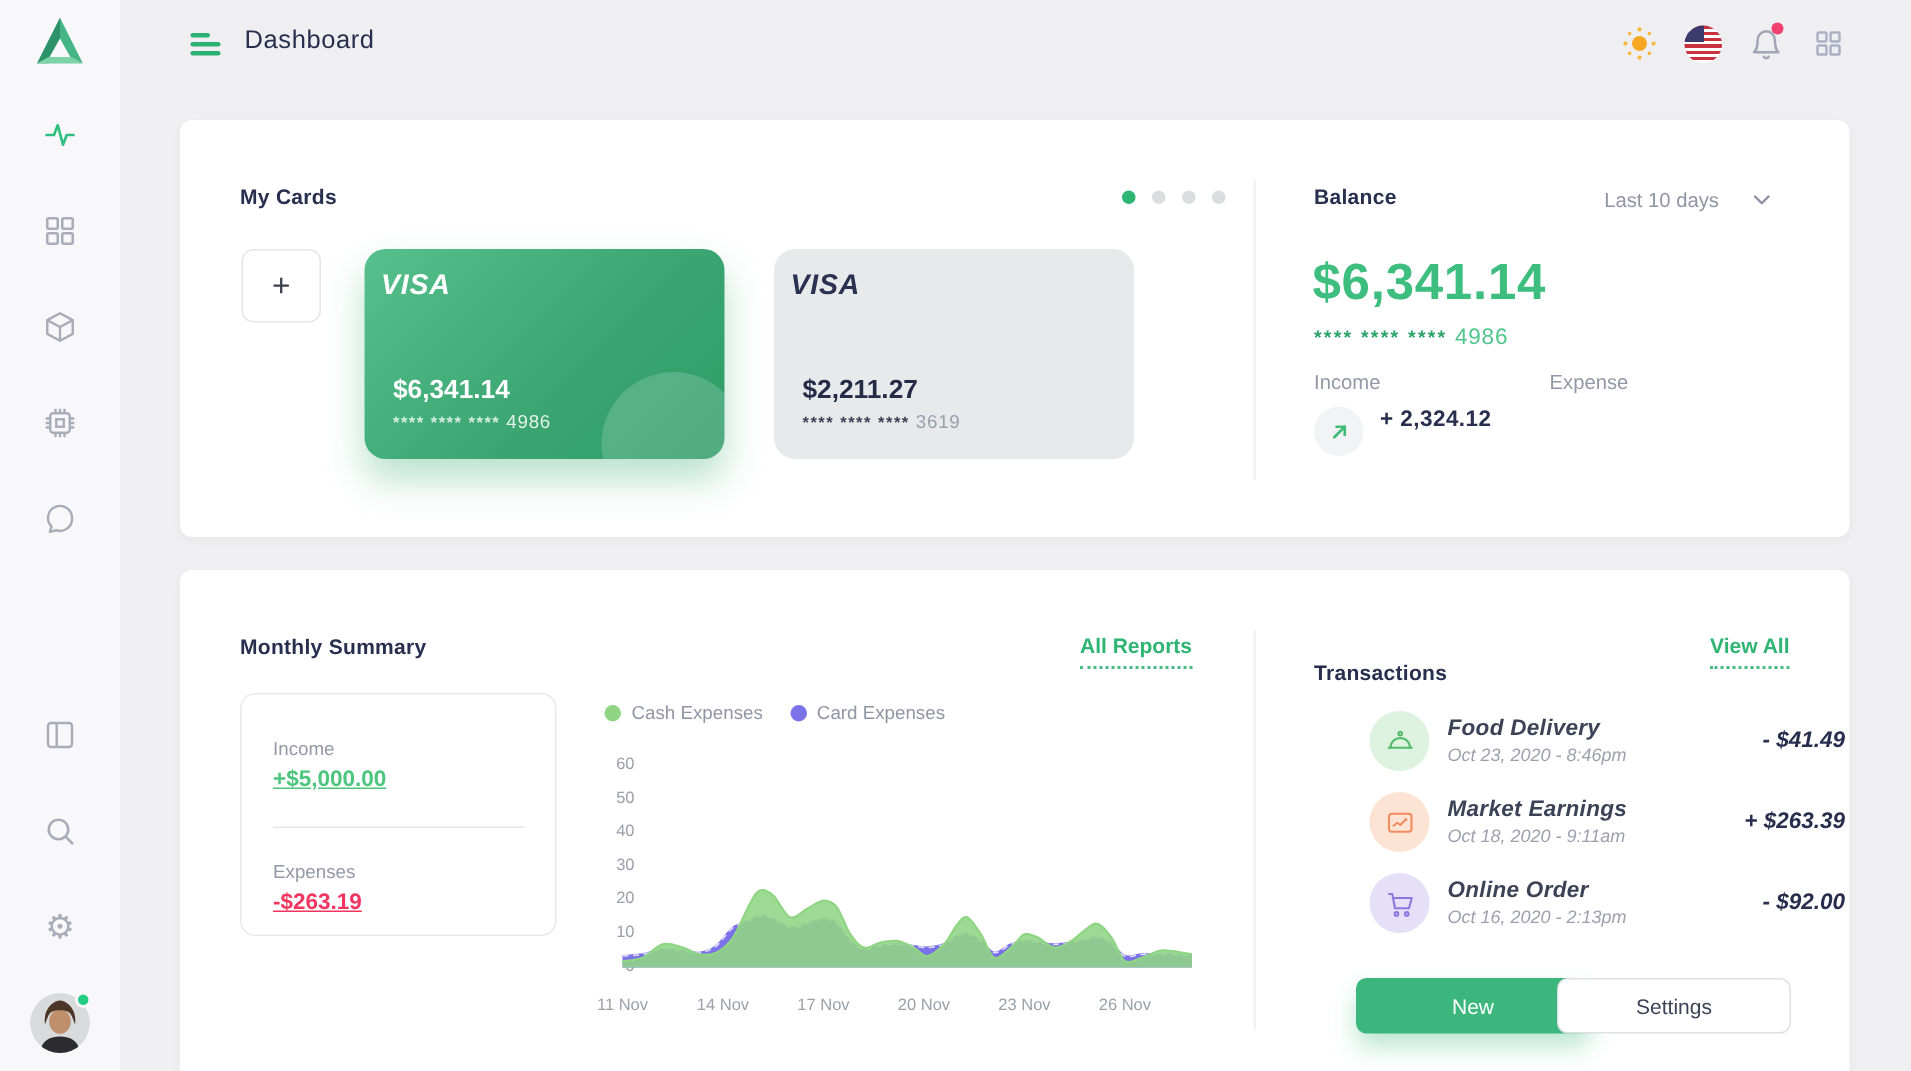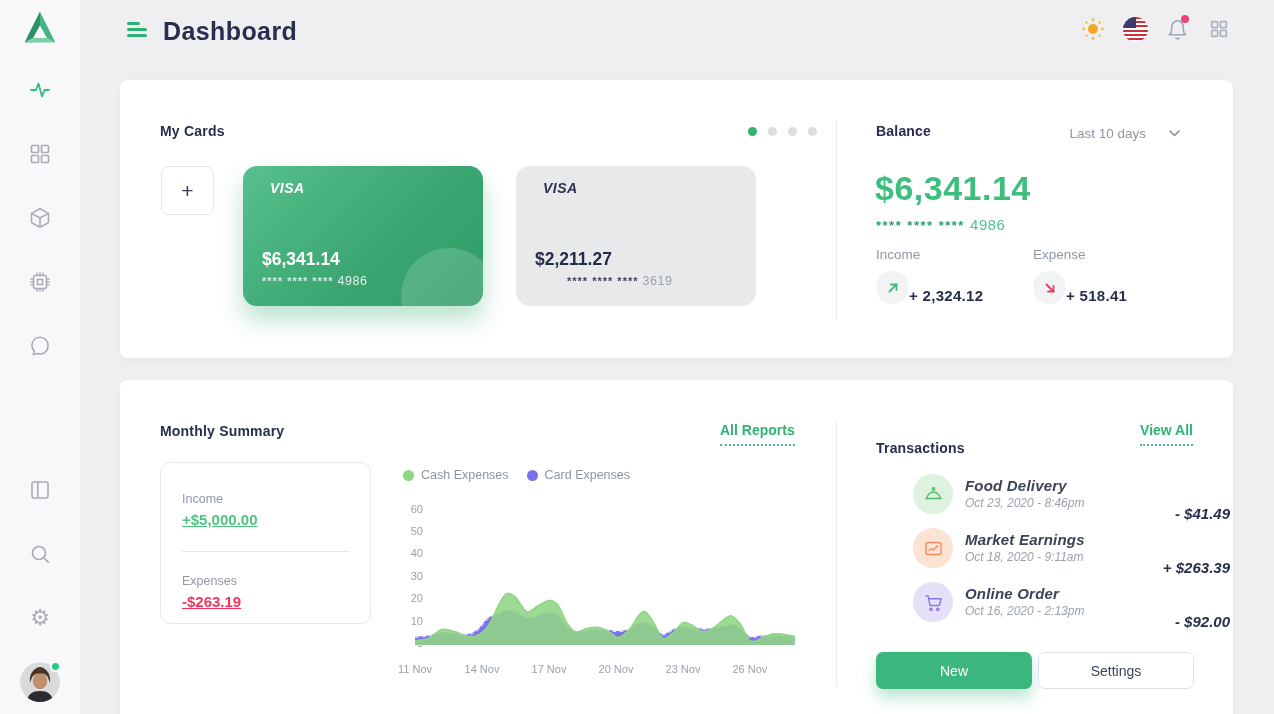--- a/index.html
+++ b/index.html
@@ -17,21 +17,21 @@
     background:#23ce83; border:2px solid #f8f8fa; }
   .gear-glyph { font-size:22px; line-height:24px; text-align:center; display:block; }
 
   
   .main { position:absolute; left:80px; top:0; right:0; bottom:0; }
   .hamburger { position:absolute; left:47px; top:22px; width:20px; height:16px; cursor:pointer; }
   .hamburger span { display:block; height:2.5px; border-radius:2px; background:#2bb273; margin-bottom:3.6px; }
   .hamburger span:nth-child(1){ width:13px; }
   .hamburger span:nth-child(2){ width:20px; }
   .hamburger span:nth-child(3){ width:20px; }
-  .page-title { position:absolute; left:83px; top:17px; font-size:25px; font-weight:700;
+  .page-title { position:absolute; left:83px; top:17px; font-size:17px; font-weight:400;
     color:#272e4e; letter-spacing:.4px; }
   .header-icons { position:absolute; top:16px; right:42px; display:flex; gap:16px; align-items:center; }
   .hicon { position:relative; width:26px; height:26px; cursor:pointer; display:flex; align-items:center; justify-content:center; }
   .flag { width:25px; height:25px; border-radius:50%; overflow:hidden; position:relative;
     background:repeating-linear-gradient(180deg,#c8313e 0 2.1px,#ffffff 2.1px 4.2px); }
   .flag .canton { position:absolute; left:0; top:0; width:13px; height:11px; background:#3c3b6e; }
   .bell-dot { position:absolute; right:1px; top:-1px; width:8px; height:8px; border-radius:50%; background:#f0406e; }
 
   
   .panel { position:absolute; left:40px; width:1113px; background:#ffffff; border-radius:8px;
@@ -47,43 +47,43 @@
   .dot.active { background:#2eb473; }
   .add-card { position:absolute; left:41px; top:86px; width:53px; height:49px; background:#fff;
     border:1px solid #e6e6e9; border-radius:8px; font-size:21px; color:#3a3f4e;
     display:flex; align-items:center; justify-content:center; cursor:pointer; }
   .card { position:absolute; top:86px; width:240px; height:140px; border-radius:14px; overflow:hidden; cursor:pointer; }
   .card-green { left:123px; background:linear-gradient(135deg,#57c08d 0%,#3aa571 60%,#2f9d66 100%);
     box-shadow:0 14px 24px rgba(76,178,125,.38); }
   .card-green::after { content:""; position:absolute; right:-14px; bottom:-38px; width:96px; height:96px;
     border-radius:50%; background:rgba(255,255,255,.16); }
   .card-gray { left:396px; background:#e8e9eb; }
-  .visa { position:absolute; left:27px; top:14px; font-size:14px; font-weight:700; font-style:italic; letter-spacing:.5px; }
+  .visa { position:absolute; left:11px; top:14px; font-size:19px; font-weight:700; font-style:italic; letter-spacing:.5px; }
   .card-green .visa { color:#ffffff; }
   .card-gray .visa { color:#2b3150; }
   .card-amount { position:absolute; left:19px; top:83px; font-size:17.5px; font-weight:700; }
   .card-green .card-amount { color:#ffffff; }
   .card-gray .card-amount { color:#252c48; }
   .card-number { position:absolute; left:19px; top:108px; font-size:11px; letter-spacing:1px; font-weight:700; }
   .card-green .card-number { color:rgba(255,255,255,.78); }
-  .card-gray .card-number { color:#3c4258;margin-left:32px; }
+  .card-gray .card-number { color:#3c4258; }
   .card-number .last4 { font-weight:400; font-size:12.5px; letter-spacing:.5px; }
   .card-green .last4 { color:rgba(255,255,255,.85); }
   .card-gray .last4 { color:#9aa0ac; }
 
   
   .period { position:absolute; top:46px; right:53px; display:flex; align-items:center; gap:23px;
     color:#8f95a3; font-size:13.5px; cursor:pointer; }
   .bal-amount { position:absolute; left:755px; top:89px; font-size:34px; font-weight:700; color:#3dbd7e; letter-spacing:.5px; }
   .bal-masked { position:absolute; left:756px; top:136px; font-size:13px; font-weight:700; color:#2aa368; letter-spacing:1.5px; }
   .bal-masked .last4 { font-weight:400; font-size:15px; color:#4ec68b; letter-spacing:.5px; }
   .flow { position:absolute; top:167px; width:150px; }
   .flow-income { left:756px; } .flow-expense { left:913px; }
   .flow-label { font-size:13.5px; color:#9298a6; margin-bottom:9px; }
-  .flow-row { display:flex; align-items:flex-end; }
+  .flow-row { display:flex; align-items:flex-start; gap:11px; }
   .flow-circ { width:33px; height:33px; border-radius:50%; background:#f2f3f5; display:flex;
     align-items:center; justify-content:center; }
   .flow-val { font-size:15px; font-weight:700; color:#272e4e; letter-spacing:.3px; }
 
   
   .link-green { position:absolute; font-size:14px; font-weight:700; color:#2eb473; cursor:pointer;
     padding-bottom:6px; border-bottom:2px dotted #49bd85; }
   .all-reports { left:600px; top:42px; }
   .view-all { right:40px; top:42px; }
   .sbox { position:absolute; left:40px; top:82px; width:211px; height:162px; background:#fff;
@@ -99,25 +99,25 @@
   .chart-wrap { position:absolute; left:273px; top:112px; width:412px; height:192px; }
   .ytick { font-size:11px; fill:#9aa0a8; text-anchor:end; }
   .xtick { font-size:11px; fill:#9aa0a8; text-anchor:middle; }
 
   
   .tx-row { position:absolute; left:793px; width:317px; height:42px; cursor:pointer;font-style:italic; }
   .tx-ic { position:absolute; left:0; top:0; width:40px; height:40px; border-radius:50%;
     display:flex; align-items:center; justify-content:center; }
   .tx-title { position:absolute; left:52px; top:3px; font-size:15px; font-weight:700; color:#3c4357; letter-spacing:.2px; }
   .tx-date { position:absolute; left:52px; top:22px; font-size:12px; color:#9ba1ad; }
-  .tx-amt { position:absolute; right:0; top:11px; font-size:15px; font-weight:700; color:#272e4e;margin-top:20px; }
+  .tx-amt { position:absolute; right:0; top:11px; font-size:15px; font-weight:700; color:#272e4e; }
   .btn { position:absolute; top:272px; width:156px; height:37px; border-radius:7px; font-size:14px;
     display:flex; align-items:center; justify-content:center; cursor:pointer;
     font-family:"Liberation Sans",sans-serif; border:none; }
-  .btn-new { left:756px; background:#3bb77e; color:#fff;
+  .btn-new { left:784px; background:#3bb77e; color:#fff;
     box-shadow:0 9px 16px rgba(59,183,126,.35); }
   .btn-settings { left:918px; background:#fff; color:#3c4357; border:1px solid #dfe0e4; }
 </style>
 </head>
 <body>
 
 <aside class="sidebar">
   <div class="logo">
     <svg viewBox="0 0 40 38">
       <polygon points="20,3 36,35 4,35" fill="#46b585"></polygon>
@@ -273,29 +273,20 @@
           <svg width="14" height="14" viewBox="0 0 14 14" fill="none" stroke="#43bb78" stroke-width="1.8" stroke-linecap="round" stroke-linejoin="round">
               <path d="M3.5 10.5 L10.5 3.5"></path>
               <polyline points="5 3.5 10.5 3.5 10.5 9"></polyline>
             </svg>
         </span>
         <span class="flow-val">+ 2,324.12</span>
       </div>
     </div>
     <div class="flow flow-expense">
       <div class="flow-label">Expense</div>
-      <div class="flow-row">
-        <span class="flow-circ">
-          <svg width="14" height="14" viewBox="0 0 14 14" fill="none" stroke="#f2355f" stroke-width="1.8" stroke-linecap="round" stroke-linejoin="round">
-              <path d="M3.5 3.5 L10.5 10.5"></path>
-              <polyline points="10.5 5 10.5 10.5 5 10.5"></polyline>
-            </svg>
-        </span>
-        <span class="flow-val">+ 518.41</span>
-      </div>
     </div>
   </section>
 
   <section class="panel panel-bottom">
     <h2 class="sec-h" style="left:40px; top:43px">Monthly Summary</h2>
     <a class="link-green all-reports">All Reports</a>
 
     <div class="sbox">
       <div class="sbox-label">Income</div>
       <div class="sbox-val pos">+$5,000.00</div>

